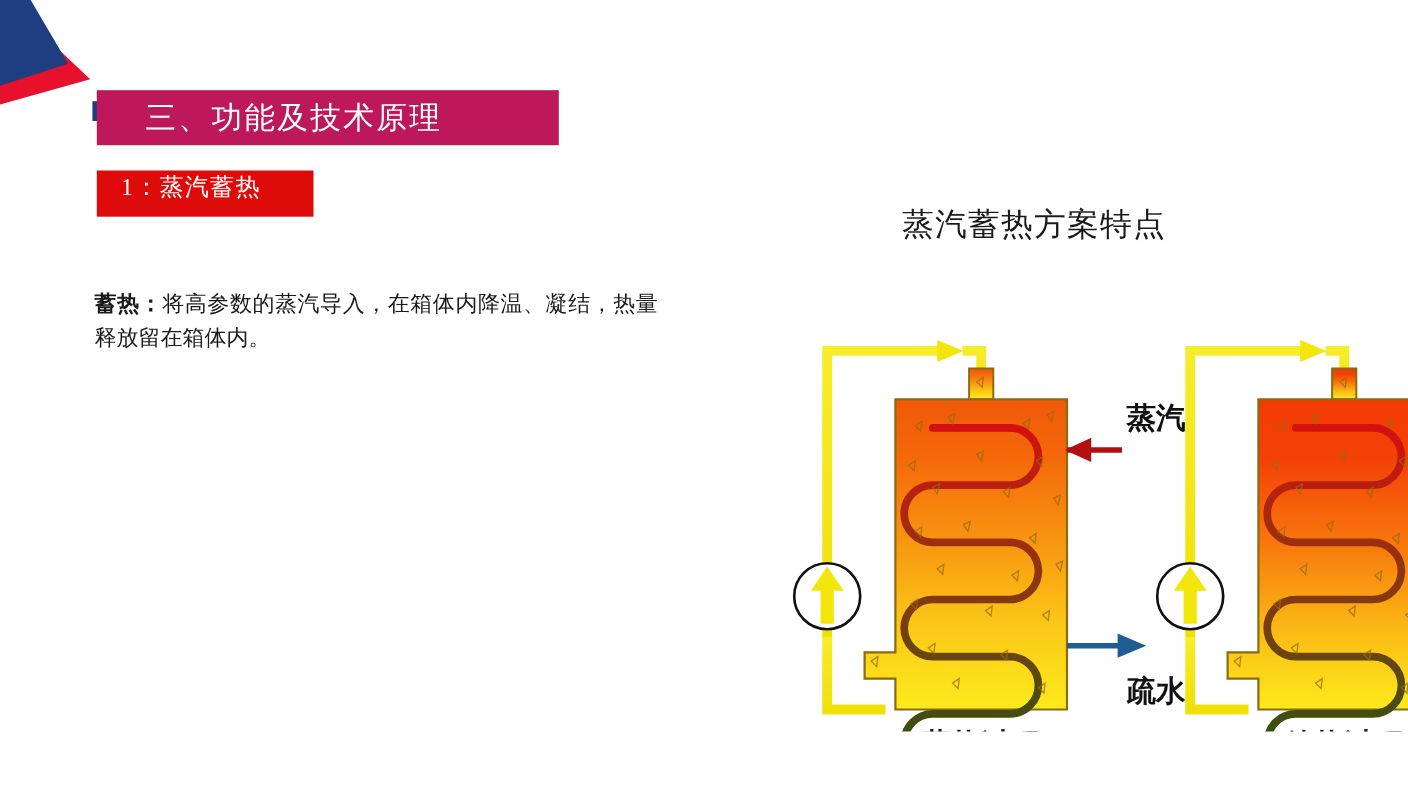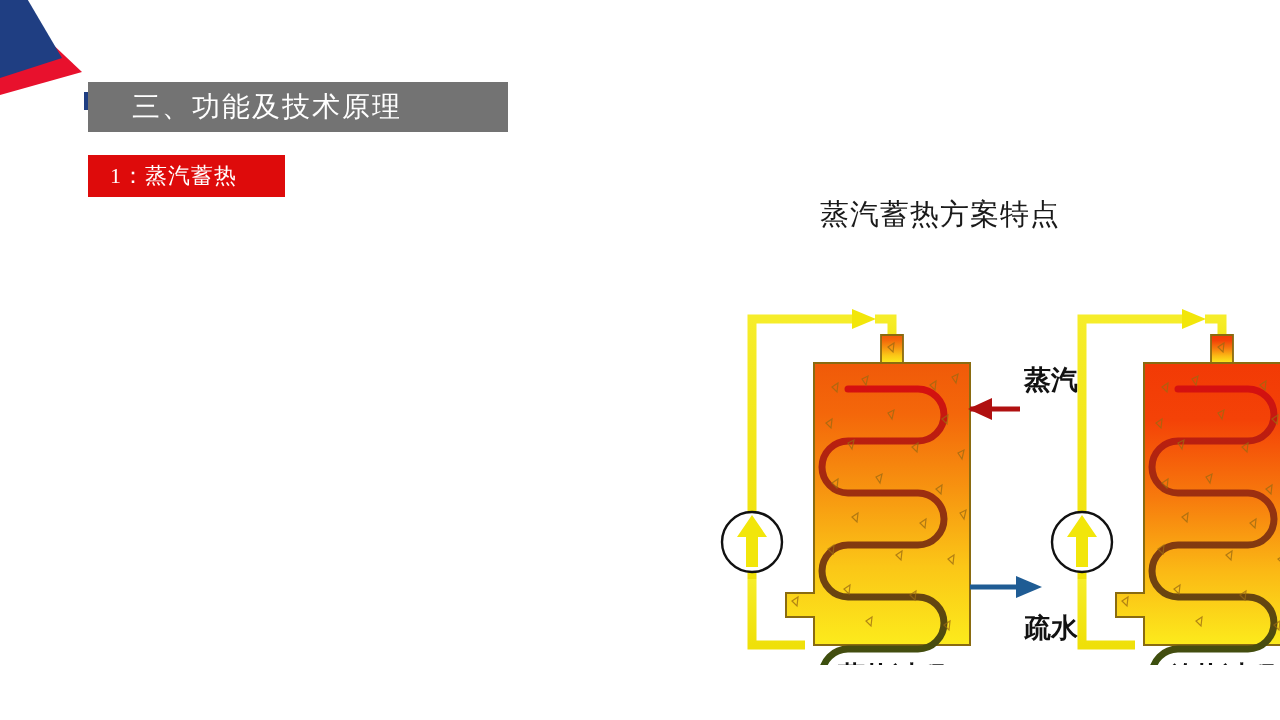--- a/index.html
+++ b/index.html
@@ -23,42 +23,41 @@
     width: 90px; height: 110px;
   }
 
   
   #section-banner {
     position: absolute;
     left: 88px;
     top: 82px;
     width: 420px;
     height: 50px;
-    background: #737373;
+    background: #be185d;
     display: flex;
     align-items: center;
   }
   #section-banner .banner-text {
     color: #ffffff;
     font-size: 28px;
     letter-spacing: 2px;
     padding-left: 44px;
     white-space: nowrap;
   }
 
   
   #subsection-badge {
     position: absolute;
     left: 88px;
     top: 155px;
     width: 197px;
     height: 42px;
     background: #DE0B0B;
     display: flex;
-    align-items: center;
   }
   #subsection-badge .badge-text {
     color: #ffffff;
     font-size: 22px;
     padding-left: 22px;
     letter-spacing: 1px;
     white-space: nowrap;
   }
 
   
@@ -86,21 +85,20 @@
     height: 480px;
   }
   #diagram-title {
     position: absolute;
     left: 0;
     top: 0;
     width: 680px;
     text-align: center;
     font-size: 29px;
     letter-spacing: 1px;
-    margin-top: 10px;
   }
   #diagram-svg {
     position: absolute;
     left: 0;
     top: 52px;
   }
   .cjk-label {
     font-family: "Liberation Serif", "DejaVu Serif", serif;
     font-weight: bold;
     fill: #111111;
@@ -117,20 +115,21 @@
 
 <div id="section-banner">
   <span class="banner-text">三、功能及技术原理</span>
 </div>
 
 <div id="subsection-badge">
   <span class="badge-text">1：蒸汽蓄热</span>
 </div>
 
 <div id="body-copy">
+  <p><span class="lead">蓄热：</span><span>将高参数的蒸汽导入，在箱体内降温、凝结，热量释放留在箱体内。</span></p>
   <div class="para-gap"></div>
   <div class="para-gap"></div>
 </div>
 
 <div id="diagram">
   <div id="diagram-title">蒸汽蓄热方案特点</div>
 
   <svg id="diagram-svg" width="680" height="428" viewBox="0 0 680 428">
     <defs>
 

